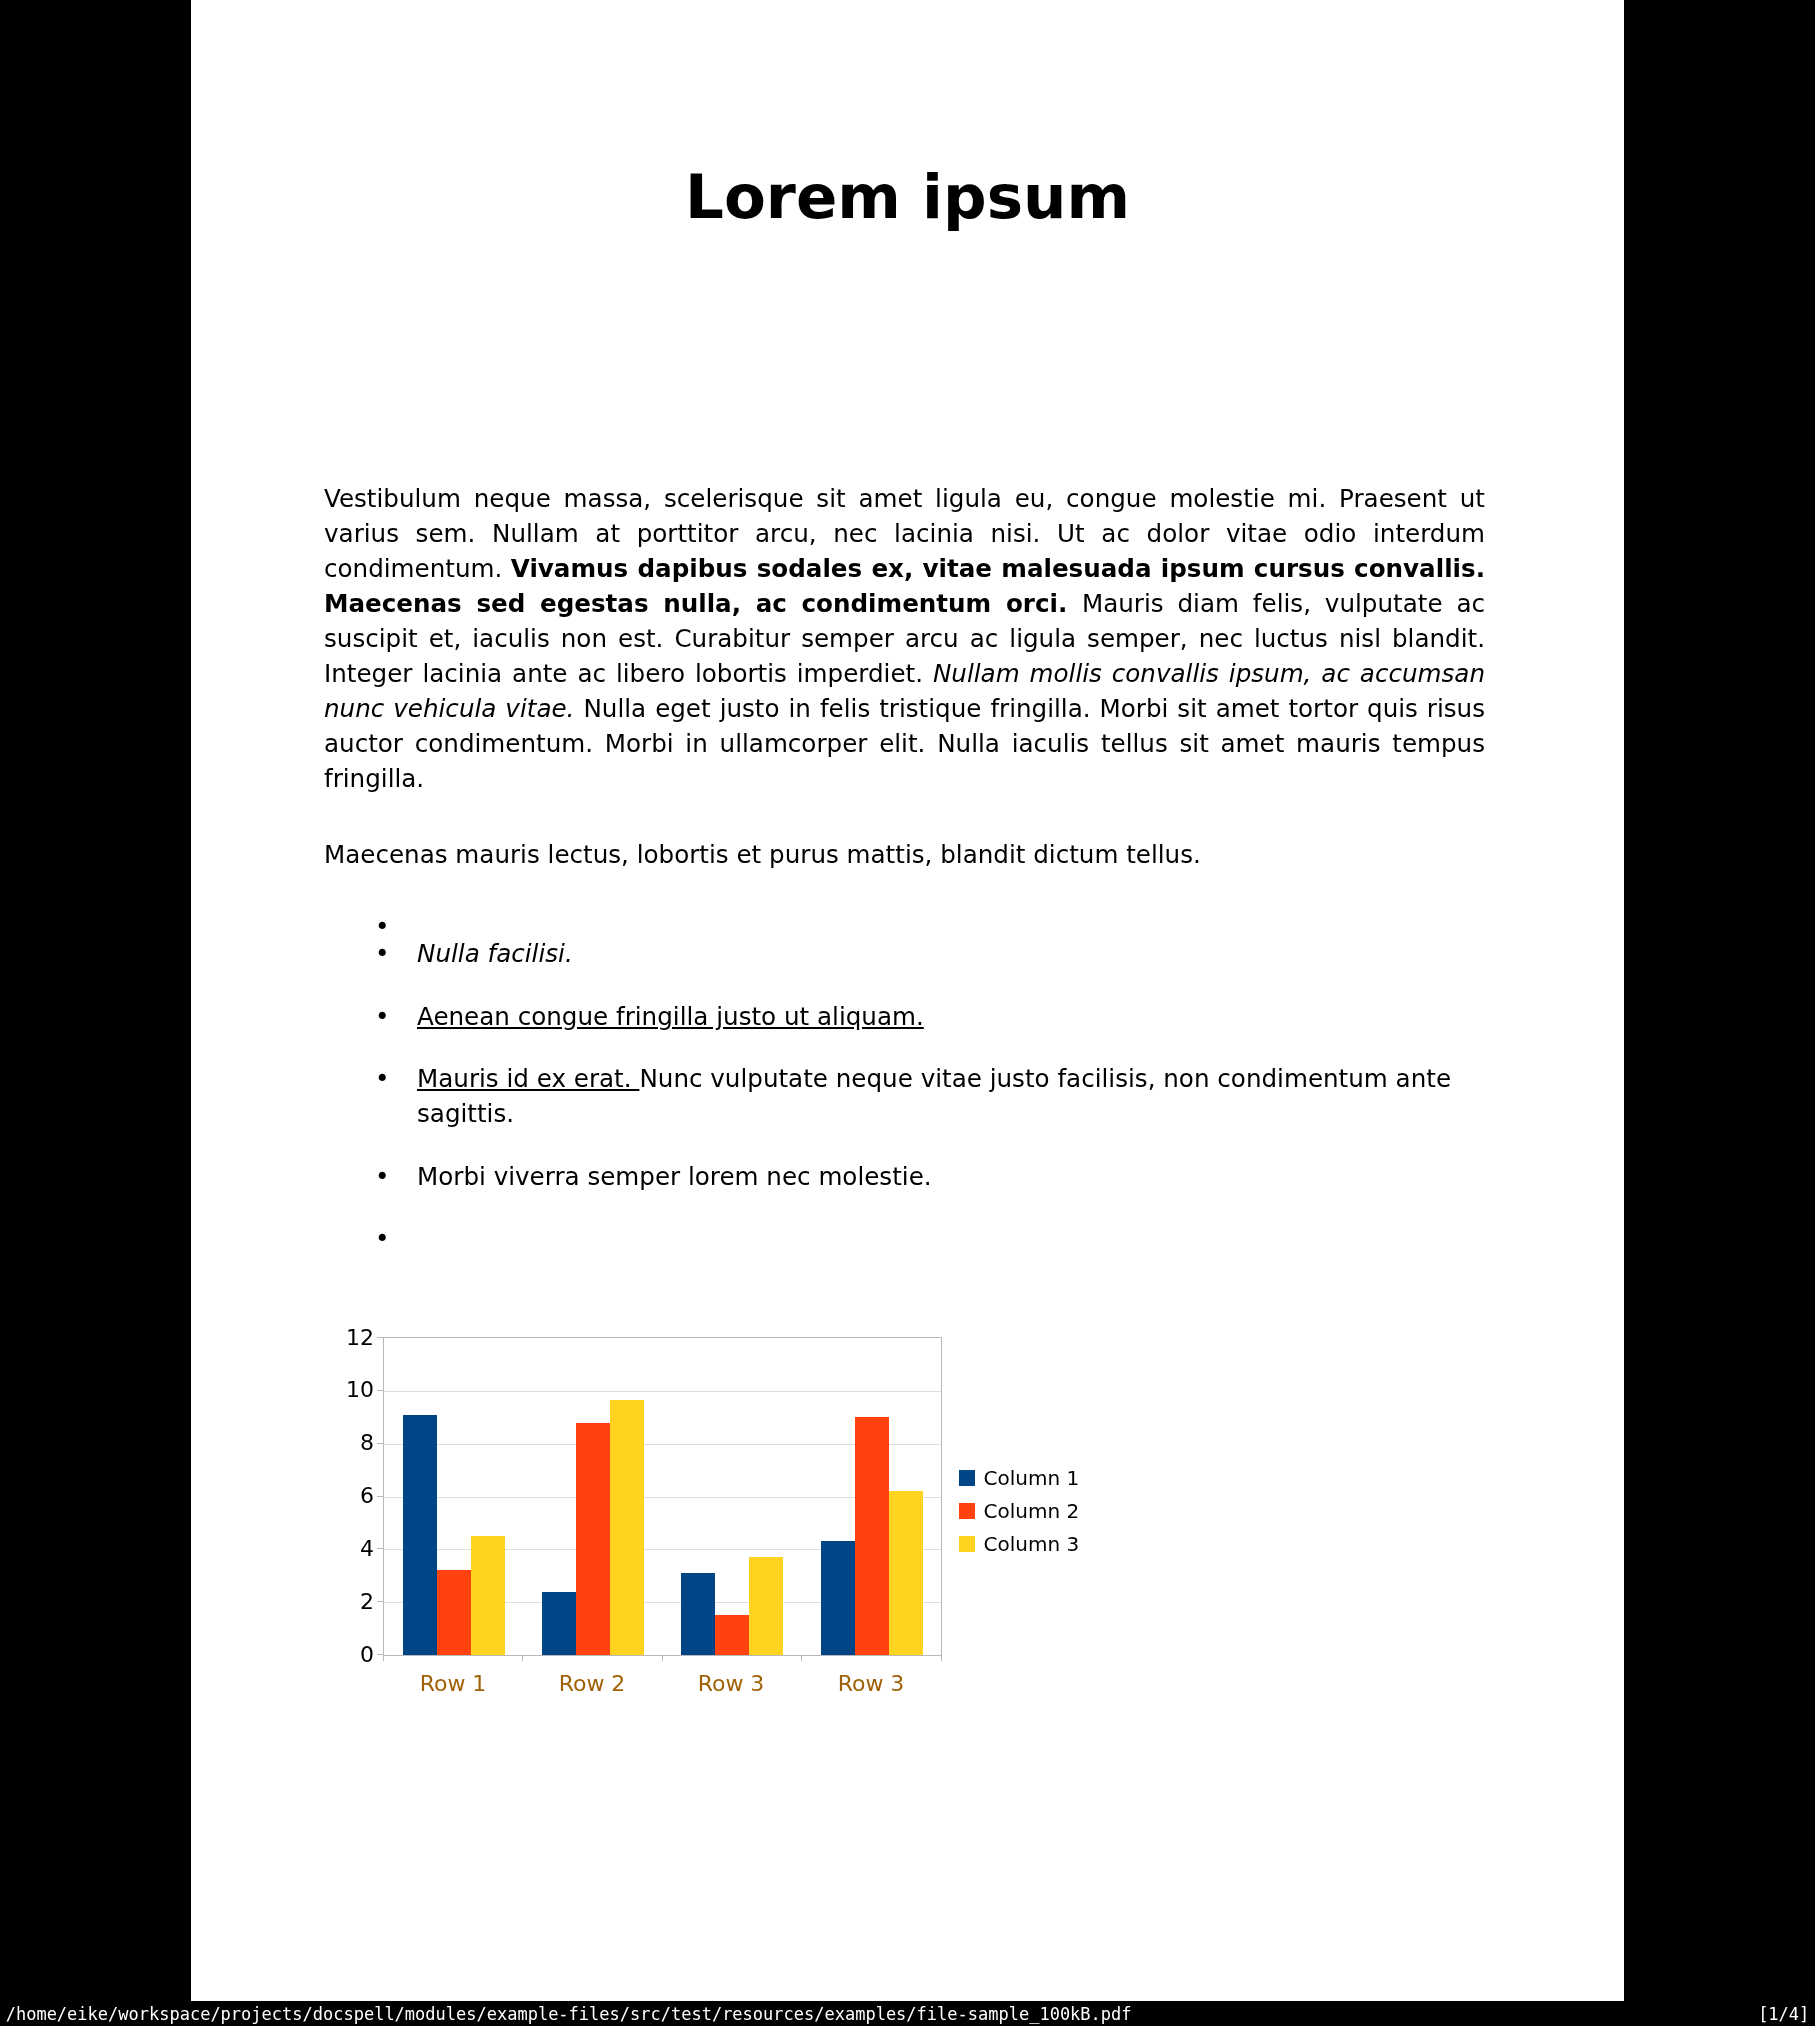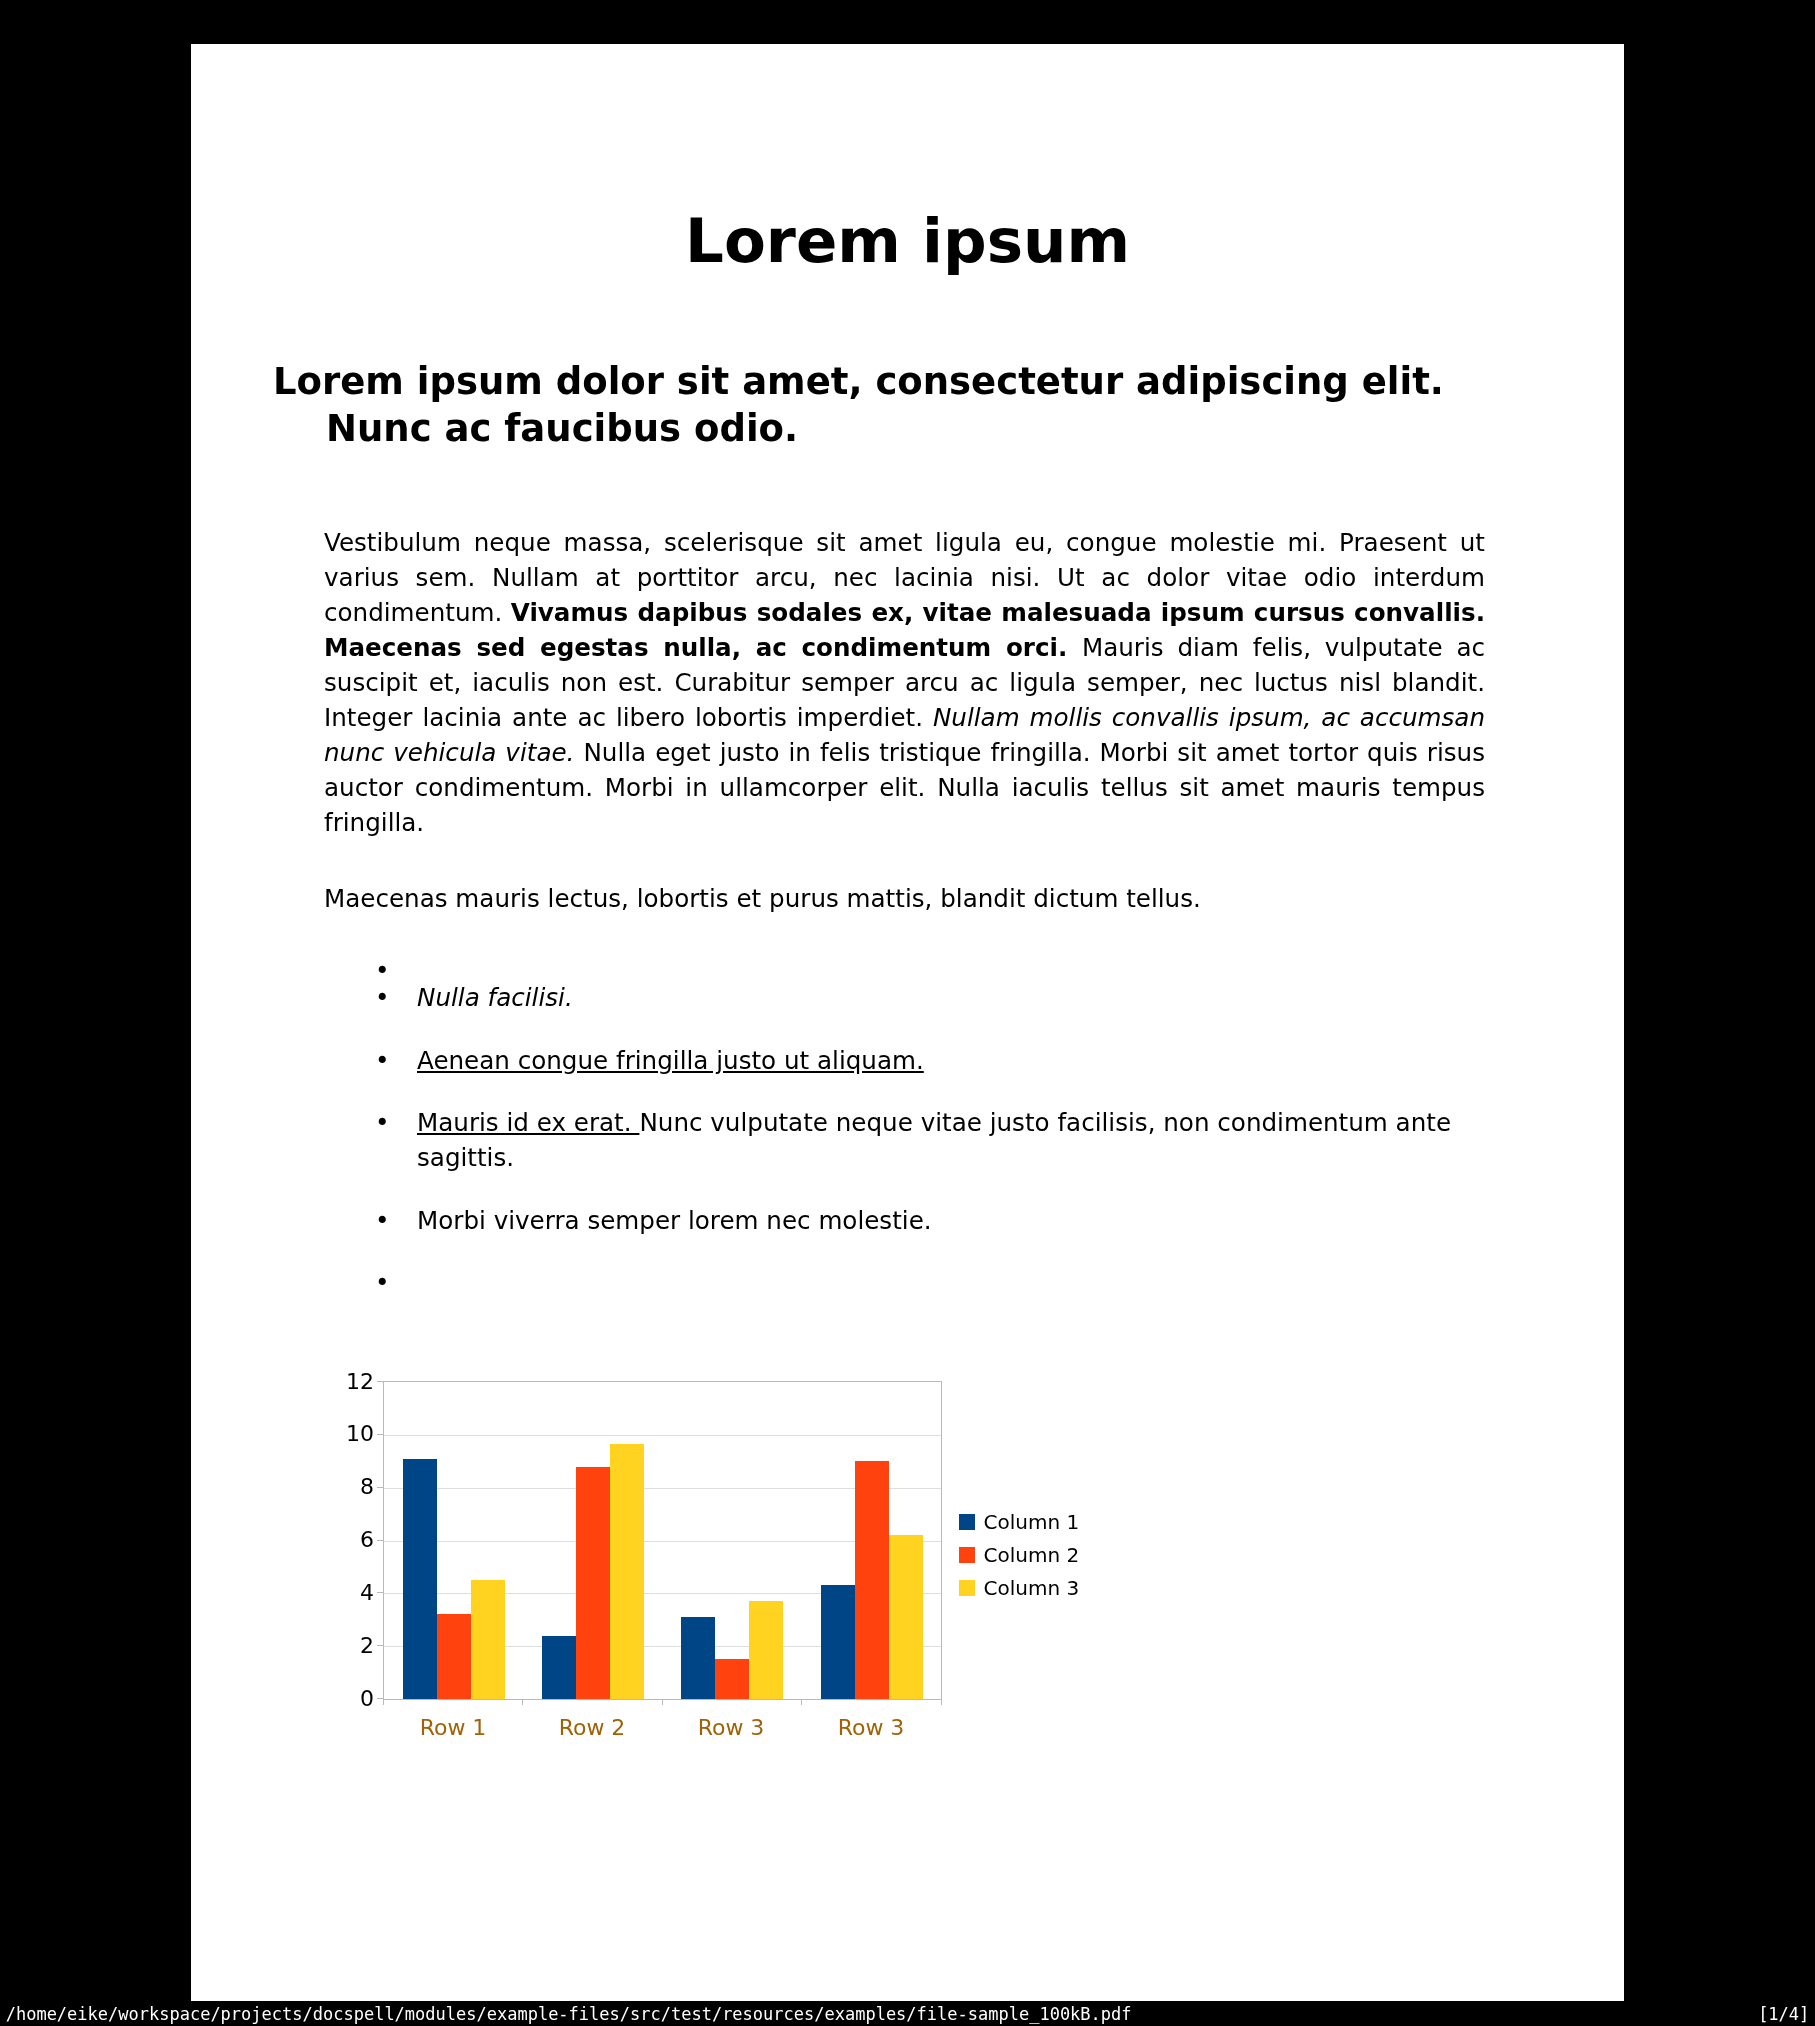--- a/index.html
+++ b/index.html
@@ -4,21 +4,21 @@
 <style>
   html,body { margin:0; padding:0; }
   body {
     width:1815px; height:2026px;
     background:#000;
     position:relative;
     overflow:hidden;
     font-family:"DejaVu Sans", sans-serif;
   }
   
-  .viewer-canvas { position:absolute; inset:0;margin-top:44px; }
+  .viewer-canvas { position:absolute; inset:0; }
   .pdf-page {
     position:absolute;
     left:191px; top:0;
     width:1433px; height:2002px;
     background:#ffffff;
     color:#000;
   }
   .doc-title {
     position:absolute; left:0; top:161px; width:1433px;
     font-size:61px; line-height:72px; font-weight:bold;
@@ -93,21 +93,20 @@
 </style>
 </head>
 <body>
 
 <div class="viewer-canvas">
 
   <div class="pdf-page">
 
     <div class="doc-title">Lorem ipsum</div>
 
-    <div class="doc-heading">Lorem ipsum dolor sit amet, consectetur adipiscing elit. Nunc ac faucibus odio.</div>
 
     <div class="doc-para1"><span>Vestibulum neque massa, scelerisque sit amet ligula eu, congue molestie mi. Praesent ut varius sem. Nullam at porttitor arcu, nec lacinia nisi. Ut ac dolor vitae odio interdum condimentum. </span><span class="rb">Vivamus dapibus sodales ex, vitae malesuada ipsum cursus convallis. Maecenas sed egestas nulla, ac condimentum orci. </span><span>Mauris diam felis, vulputate ac suscipit et, iaculis non est. Curabitur semper arcu ac ligula semper, nec luctus nisl blandit. Integer lacinia ante ac libero lobortis imperdiet. </span><span class="ri">Nullam mollis convallis ipsum, ac accumsan nunc vehicula vitae. </span><span>Nulla eget justo in felis tristique fringilla. Morbi sit amet tortor quis risus auctor condimentum. Morbi in ullamcorper elit. Nulla iaculis tellus sit amet mauris tempus fringilla.</span></div>
 
     <div class="doc-para2">Maecenas mauris lectus, lobortis et purus mattis, blandit dictum tellus.</div>
 
     <ul class="doc-list">
       <li><span class="bullet">•</span></li>
       <li><span class="bullet ri">•</span><span class="ri">Nulla facilisi.</span></li>
       <li><span class="bullet">•</span><span class="ru">Aenean congue fringilla justo ut aliquam. </span></li>
       <li><span class="bullet">•</span><span class="ru">Mauris id ex erat. </span><span>Nunc vulputate neque vitae justo facilisis, non condimentum ante sagittis.</span></li>

